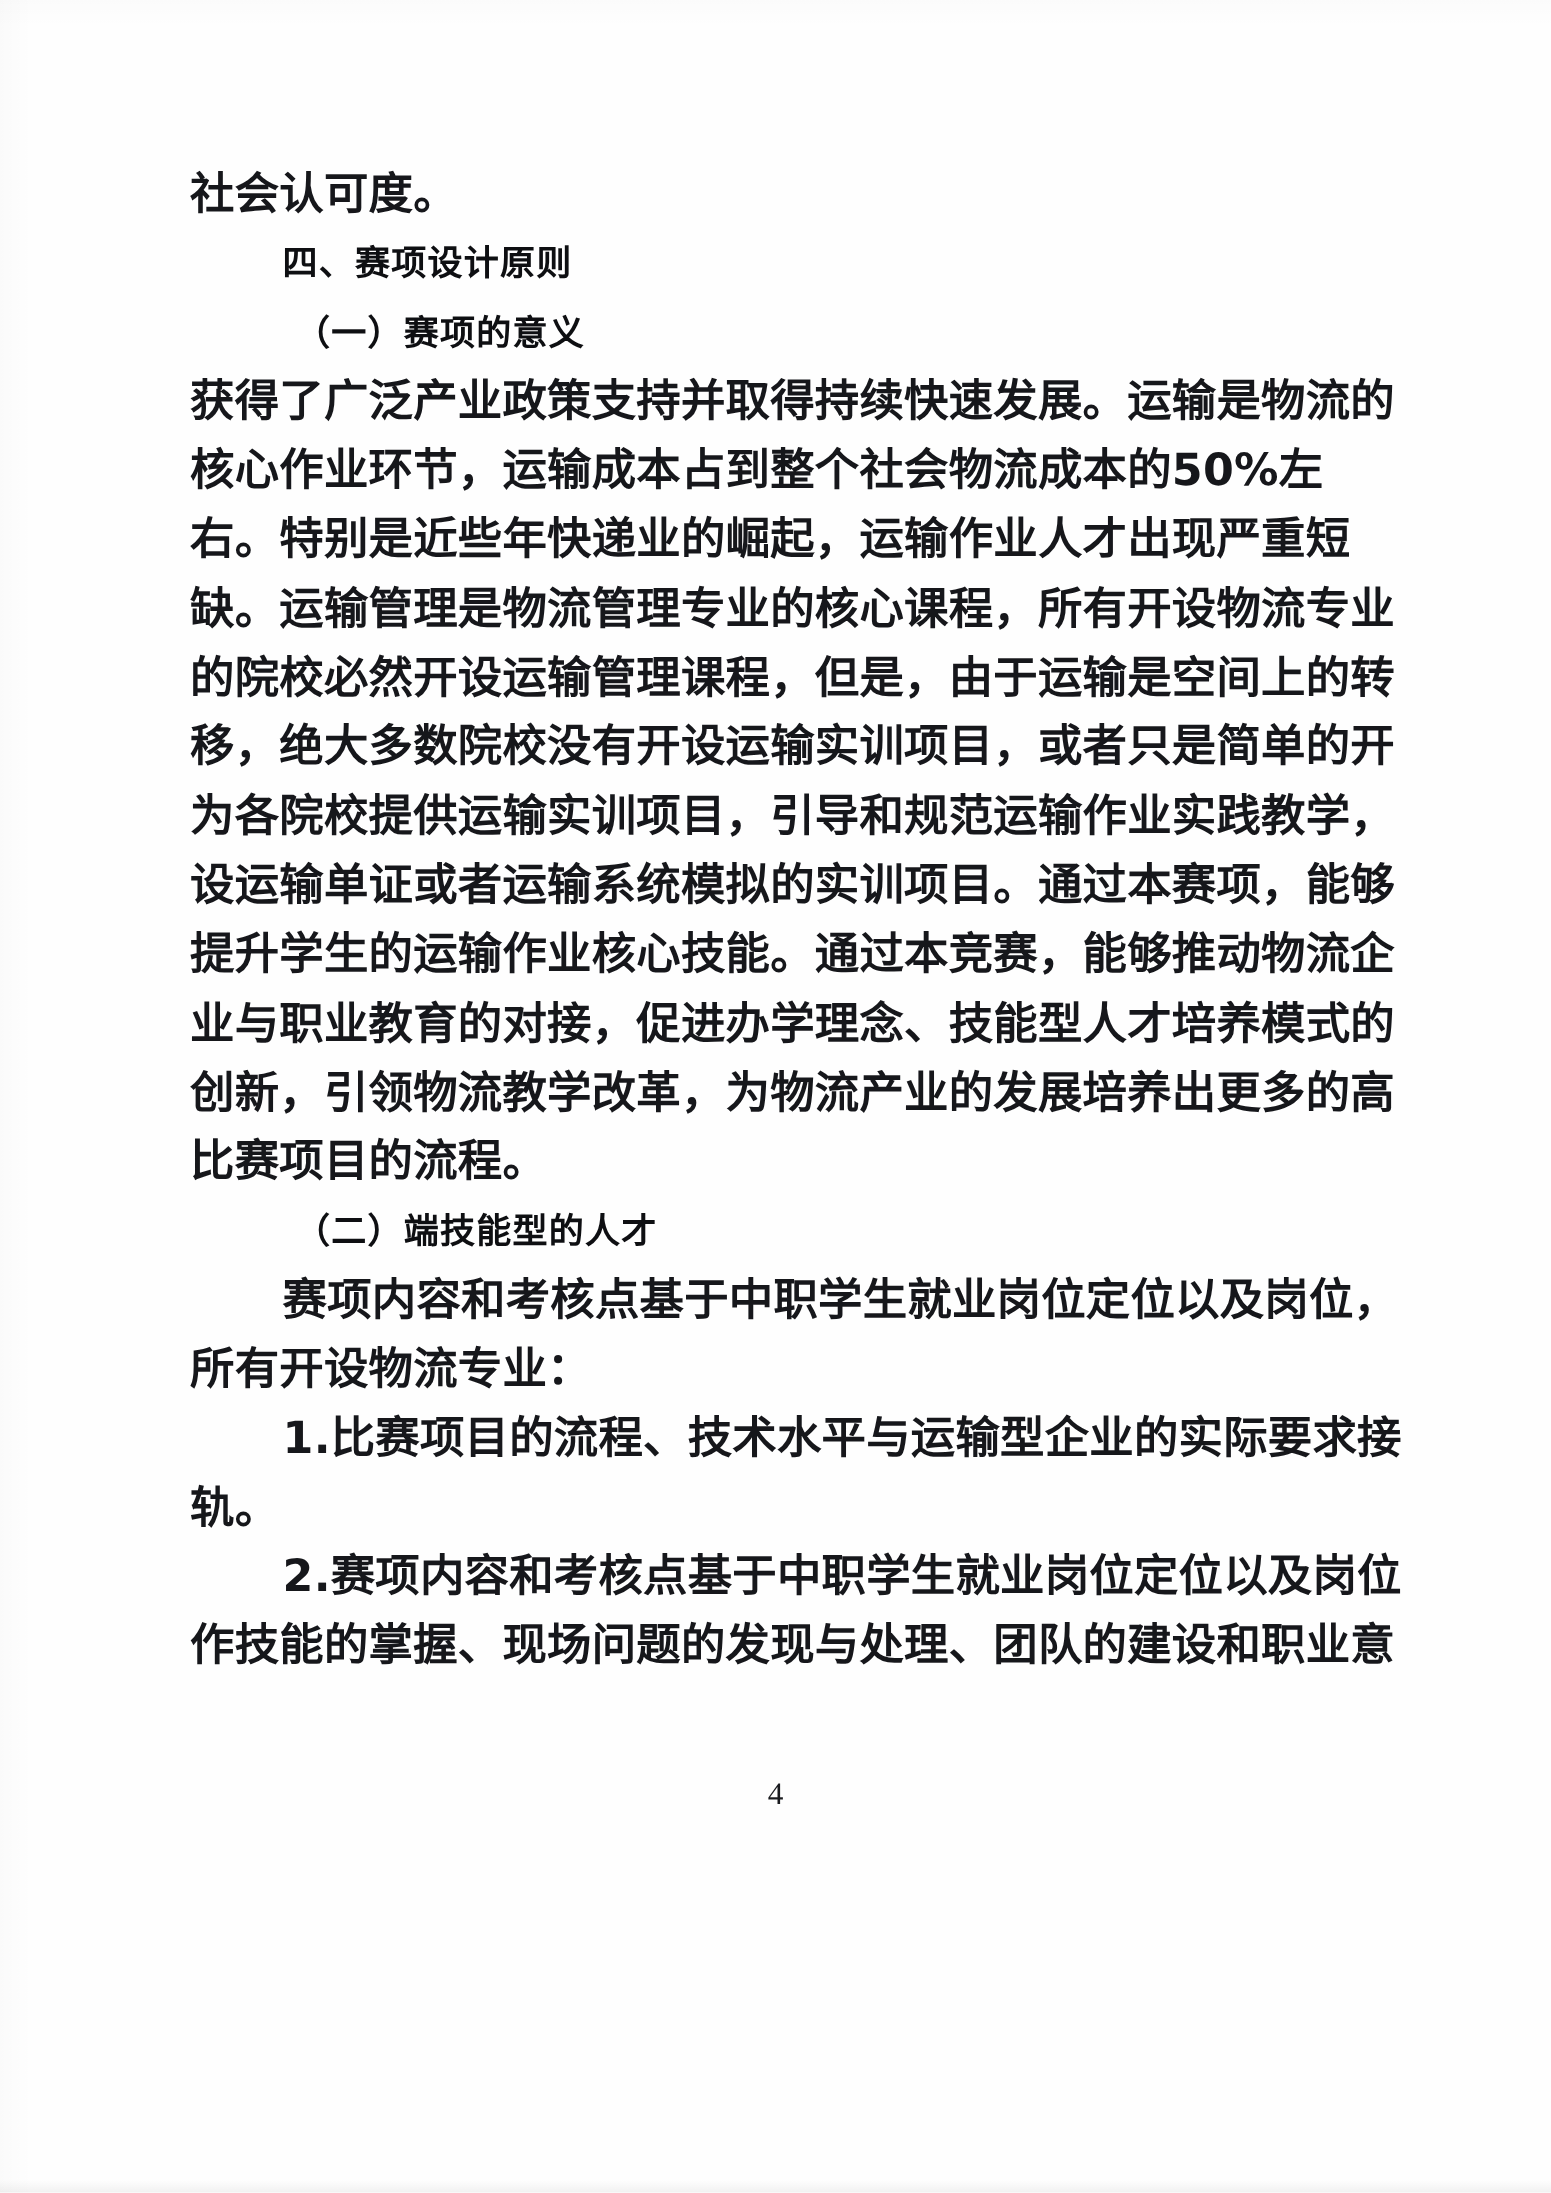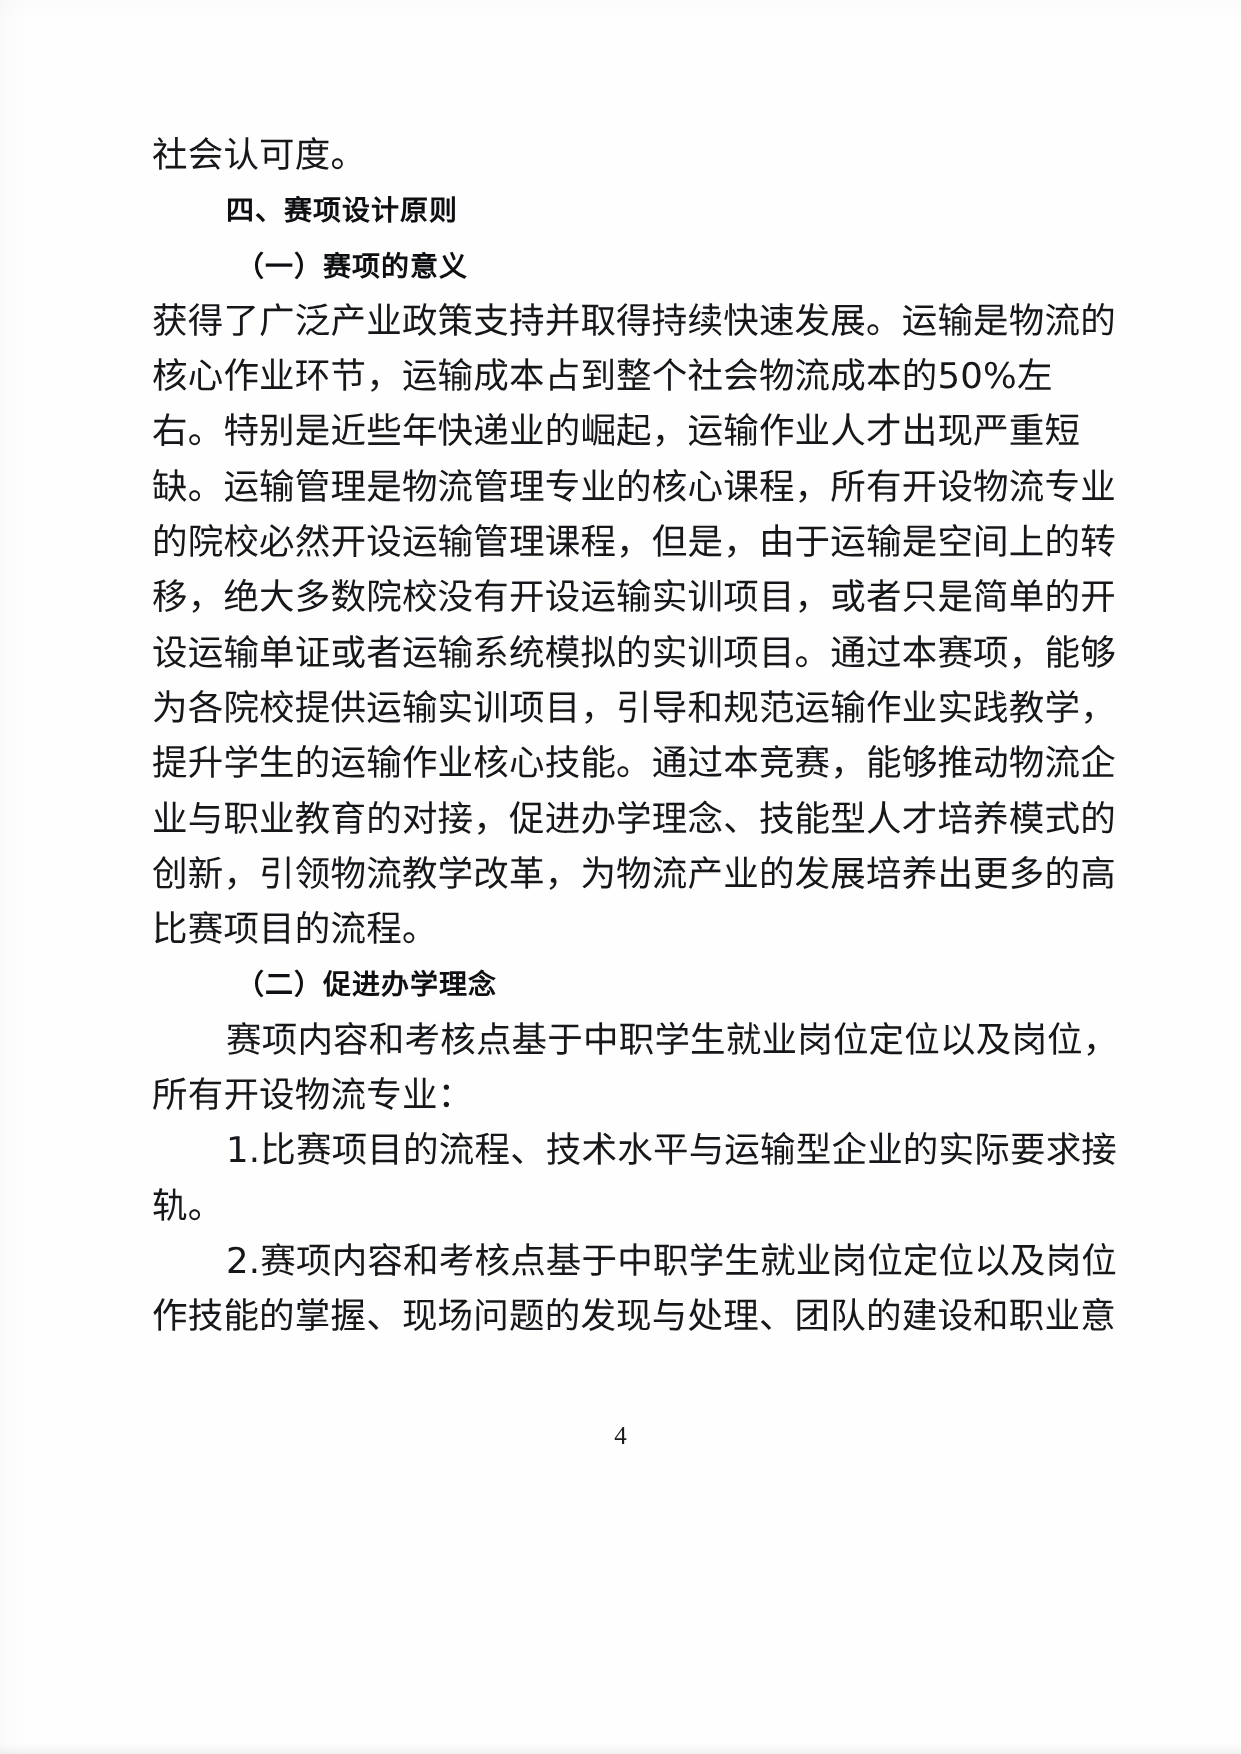--- a/index.html
+++ b/index.html
@@ -35,21 +35,21 @@
     width: 790px;
   }
 
   
   .ln {
     font-size: 35.5px;
     line-height: 55.3px;
     letter-spacing: 0.2px;
     white-space: pre;
     color: #16171b;
-    font-weight: 400;
+    font-weight: 700;
     text-rendering: geometricPrecision;
   }
   .ln.cont {           
     text-indent: 0;
   }
   .ln.indent2 {        
     text-indent: 74px;
   }
 
   .heading {
@@ -94,27 +94,27 @@
   <div class="content" id="body-text">
       <div class="ln cont">社会认可度。</div>
       <div class="heading h-l1">四、赛项设计原则</div>
       <div class="heading h-l2">（一）赛项的意义</div>
       <div class="ln cont">获得了广泛产业政策支持并取得持续快速发展。运输是物流的</div>
       <div class="ln cont">核心作业环节，运输成本占到整个社会物流成本的50%左</div>
       <div class="ln cont">右。特别是近些年快递业的崛起，运输作业人才出现严重短</div>
       <div class="ln cont">缺。运输管理是物流管理专业的核心课程，所有开设物流专业</div>
       <div class="ln cont">的院校必然开设运输管理课程，但是，由于运输是空间上的转</div>
       <div class="ln cont">移，绝大多数院校没有开设运输实训项目，或者只是简单的开</div>
+      <div class="ln cont">为各院校提供运输实训项目，引导和规范运输作业实践教学，</div>
       <div class="ln cont">设运输单证或者运输系统模拟的实训项目。通过本赛项，能够</div>
-      <div class="ln cont">为各院校提供运输实训项目，引导和规范运输作业实践教学，</div>
       <div class="ln cont">提升学生的运输作业核心技能。通过本竞赛，能够推动物流企</div>
       <div class="ln cont">业与职业教育的对接，促进办学理念、技能型人才培养模式的</div>
       <div class="ln cont">创新，引领物流教学改革，为物流产业的发展培养出更多的高</div>
       <div class="ln cont">比赛项目的流程。</div>
-      <div class="heading h-l2">（二）促进办学理念</div>
+      <div class="heading h-l2">（二）端技能型的人才</div>
       <div class="ln indent2">赛项内容和考核点基于中职学生就业岗位定位以及岗位，</div>
       <div class="ln cont">所有开设物流专业：</div>
       <div class="ln indent2">1.比赛项目的流程、技术水平与运输型企业的实际要求接</div>
       <div class="ln cont">轨。</div>
       <div class="ln indent2">2.赛项内容和考核点基于中职学生就业岗位定位以及岗位</div>
       <div class="ln cont">作技能的掌握、现场问题的发现与处理、团队的建设和职业意</div>
     </div>
 
   <div class="folio">4</div>
   <div class="scan-edge"></div>

